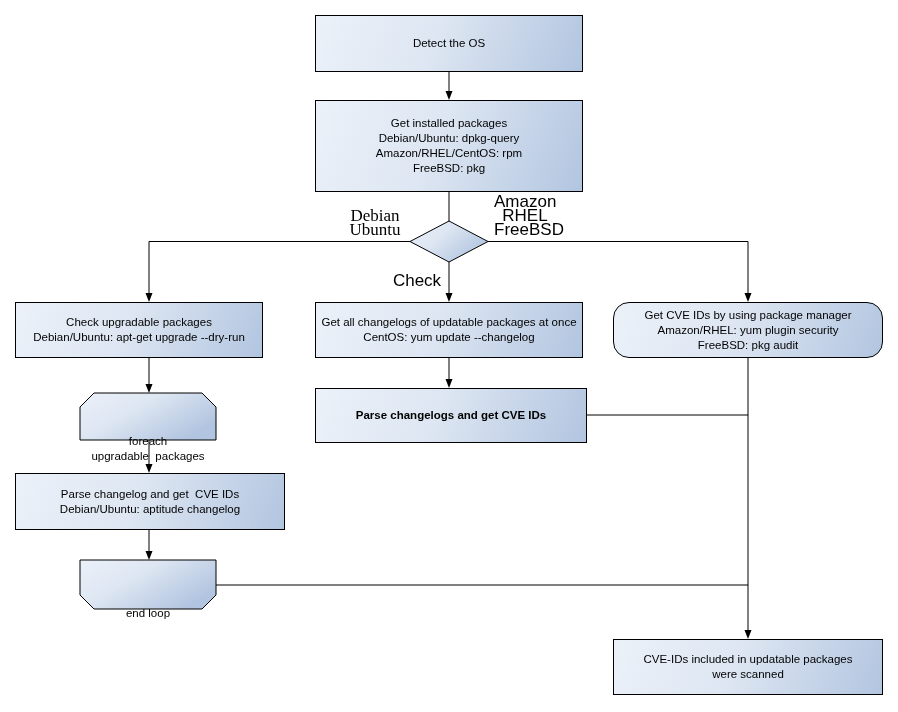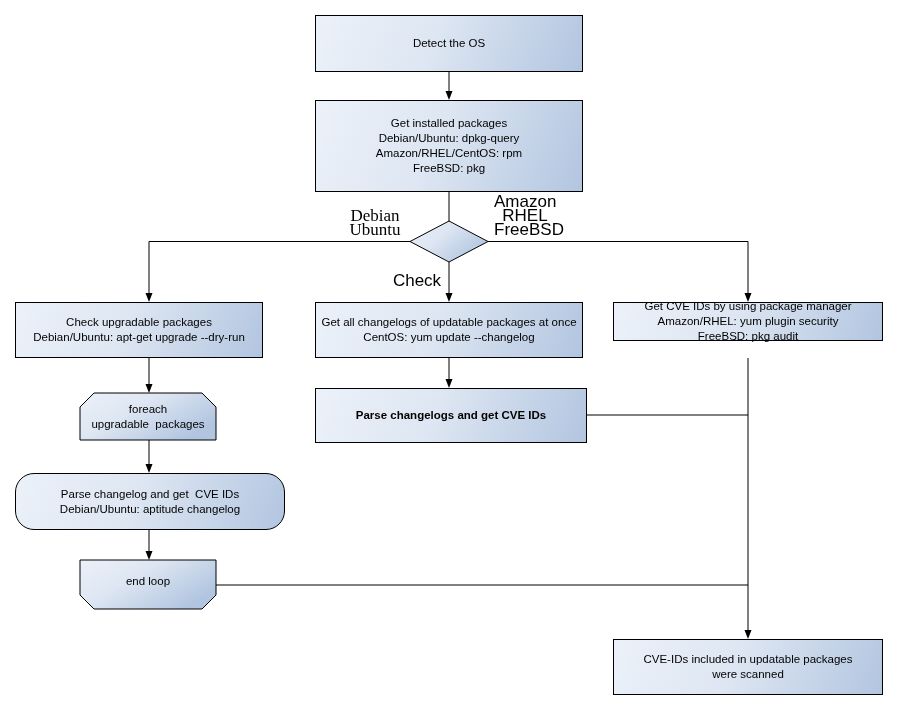--- a/index.html
+++ b/index.html
@@ -21,21 +21,21 @@
     box-sizing:border-box;
   }
   .node-label,.shape-label{
     white-space:pre;
     text-align:center;
     font-size:11.5px;
     line-height:15px;
   }
   .shape-label-box{
     position:absolute;
-    display:flex;align-items:center;justify-content:center;
+    display:flex;align-items:center;justify-content:center;margin-top:32px;
   }
   .edge-label{
     position:absolute;
     white-space:pre;
     text-align:center;
     font-size:17px;
     line-height:14px;
   }
 </style>
 </head>
@@ -106,31 +106,31 @@
   <div class="node" style="left:15px;top:302px;width:248px;height:56px;">
     <span class="node-label">Check upgradable packages
 Debian/Ubuntu: apt-get upgrade --dry-run</span>
   </div>
 
   <div class="node" style="left:315px;top:302px;width:268px;height:56px;">
     <span class="node-label">Get all changelogs of updatable packages at once
 CentOS: yum update --changelog</span>
   </div>
 
-  <div class="node" style="left:613px;top:302px;width:270px;height:39px;">
+  <div class="node" style="left:613px;top:302px;width:270px;height:56px;border-radius:16px;">
     <span class="node-label">Get CVE IDs by using package manager
 Amazon/RHEL: yum plugin security
 FreeBSD: pkg audit</span>
   </div>
 
   <div class="node" style="left:315px;top:388px;width:272px;height:55px;font-weight:bold;">
     <span class="node-label">Parse changelogs and get CVE IDs</span>
   </div>
 
-  <div class="node" style="left:15px;top:473px;width:270px;height:57px;border-radius:19px;">
+  <div class="node" style="left:15px;top:473px;width:270px;height:57px;">
     <span class="node-label">Parse changelog and get  CVE IDs
 Debian/Ubuntu: aptitude changelog</span>
   </div>
 
   <div class="node" style="left:613px;top:639px;width:270px;height:56px;">
     <span class="node-label">CVE-IDs included in updatable packages
 were scanned</span>
   </div>
 
   <div class="shape-label-box" style="left:80px;top:393px;width:136px;height:47px;">

